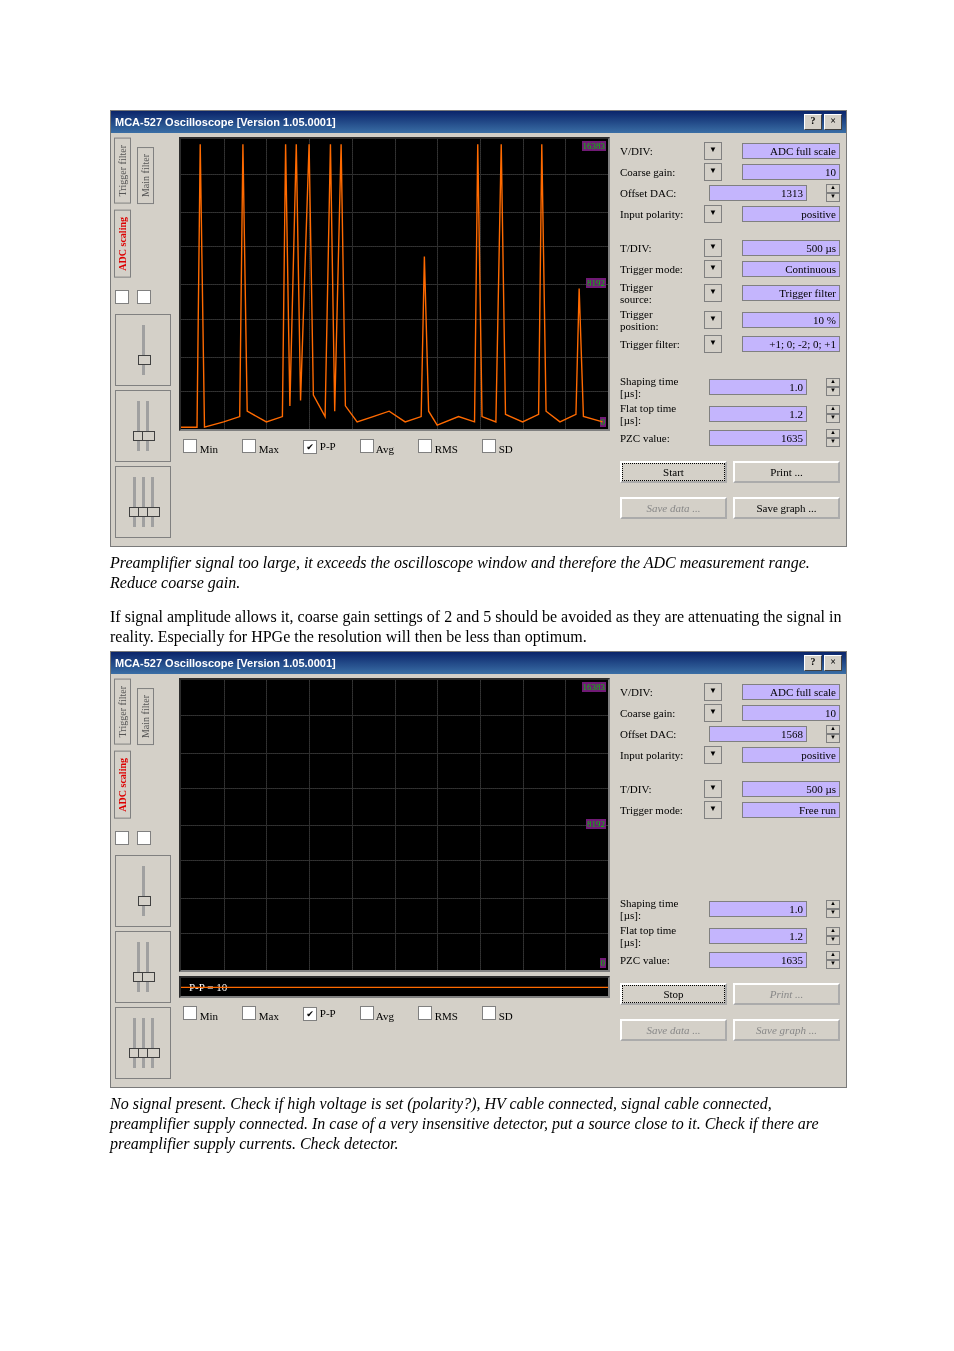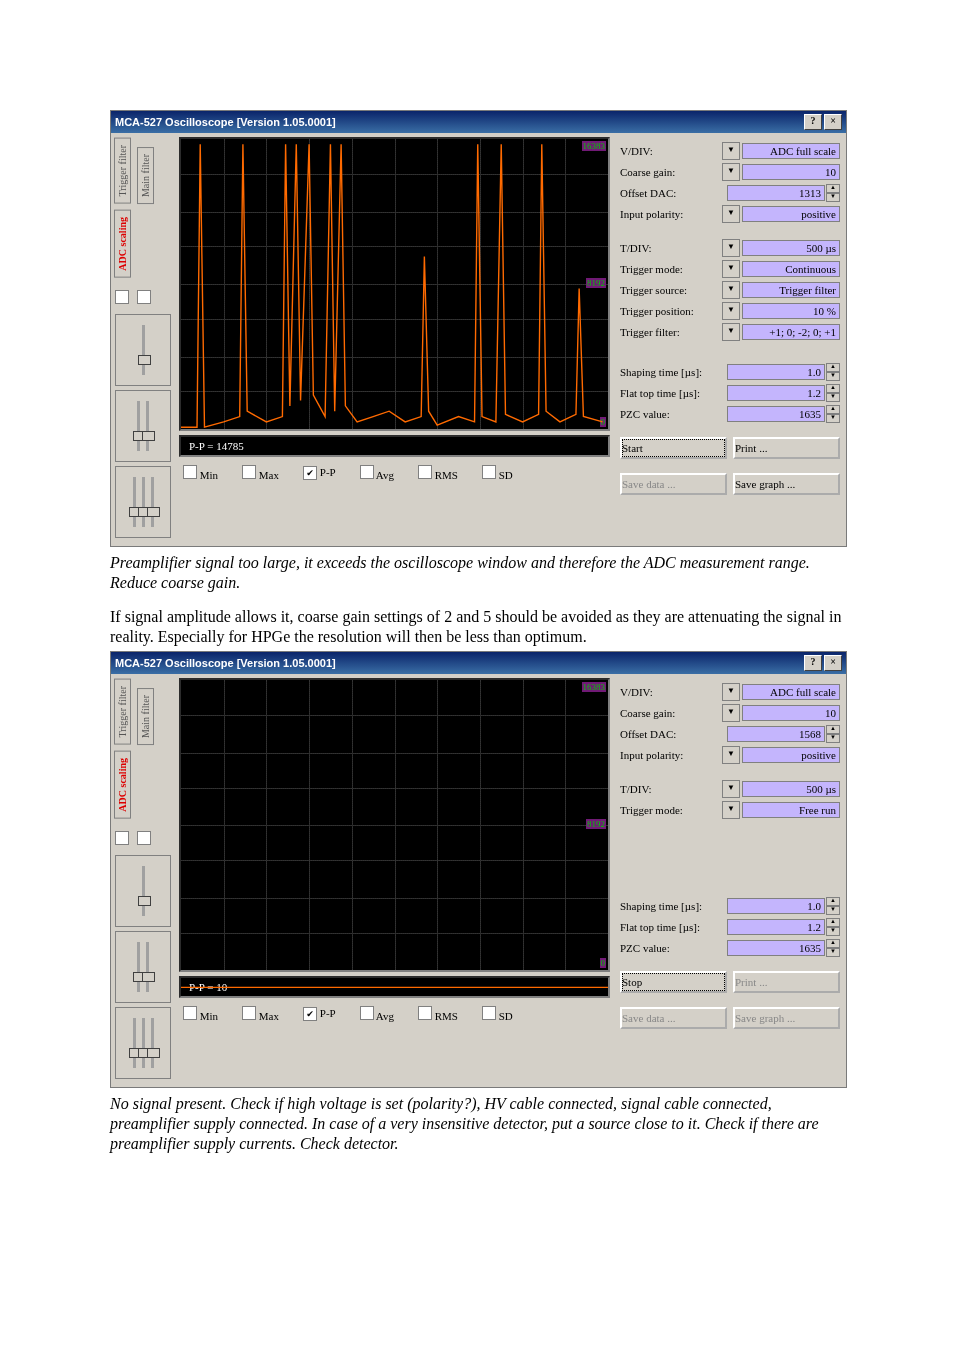--- a/index.html
+++ b/index.html
@@ -21,29 +21,29 @@
   .plot{background:#000;height:290px;position:relative;border:2px inset #808080;margin:4px;}
   .grid-v,.grid-h{position:absolute;background:#2a2a2a;}
   .grid-v{width:0;height:100%;border-left:1px dotted #333;}
   .grid-h{height:0;width:100%;border-top:1px dotted #333;}
   .ylabel{position:absolute;right:2px;font:9px Tahoma;color:#0c0;background:#701a75;padding:0 1px;}
   .wave{position:absolute;inset:0;}
   .ppbar{background:#000;color:#fff;font:11px Tahoma;padding:3px 8px;border:2px inset #808080;margin:0 4px 4px 4px;}
   .checks{padding:4px 8px;display:flex;gap:24px;font:11px Tahoma;align-items:center;}
   .checkbox{width:12px;height:12px;border:1px solid #808080;background:#fff;display:inline-flex;align-items:center;justify-content:center;font:9px Tahoma;}
   .panel{width:220px;padding:6px 6px;font:11px Tahoma;}
-  .row{display:flex;align-items:center;margin:3px 0;}
+  .row{display:flex;align-items:center;margin:3px 0;gap:18px;}
   .row .lbl{flex:1;}
   .row .dd{width:16px;height:16px;border:1px solid #808080;background:#d4d0c8;text-align:center;font:8px Tahoma;line-height:14px;margin-right:2px;}
   .row .val{width:90px;border:1px solid #808080;background:#c4b5fd;padding:1px 3px;text-align:right;}
   .row .spin{width:14px;display:flex;flex-direction:column;margin-left:1px;}
   .row .spin span{height:7px;border:1px solid #808080;background:#d4d0c8;font:6px Tahoma;text-align:center;line-height:5px;}
   .btns{display:flex;gap:6px;margin-top:14px;}
-  .btn{flex:1;border:2px outset #fff;background:#d4d0c8;font:11px Tahoma;padding:3px 0;text-align:left;}
-  .btn.disabled{color:#888;}
+  .btn{flex:1;border:2px outset #fff;background:#d4d0c8;font:11px Tahoma;padding:3px 0;text-align:center;}
+  .btn.disabled{color:#888;font-style:italic;}
   .btn.dotted{outline:1px dotted #000;outline-offset:-3px;}
   .caption{font:italic 16px "Times New Roman",serif;margin:6px 0 14px 0;line-height:1.25;}
   .para{font:16px "Times New Roman",serif;margin:4px 0;line-height:1.25;}
 </style>
 </head>
 <body>
 
 <div class="page">
 
 <div class="scope">
@@ -95,21 +95,20 @@
             <div class="grid-h" style="top:62%"></div>
             <div class="grid-h" style="top:75%"></div>
             <div class="grid-h" style="top:87%"></div>
         <span class="ylabel" style="top:2px">16383</span>
         <span class="ylabel" style="top:48%">8192</span>
         <span class="ylabel" style="bottom:2px">0</span>
         <svg class="wave" viewBox="0 0 400 290" preserveAspectRatio="none">
           <path d="M0 270 L15 270 L18 5 L22 270 L40 265 L55 260 L58 5 L62 255 L80 265 L95 260 L98 5 L102 250 L108 5 L112 245 L120 5 L124 240 L135 260 L140 5 L144 255 L150 5 L154 250 L165 265 L180 260 L195 255 L210 265 L225 260 L228 110 L232 255 L240 268 L260 260 L275 265 L278 5 L282 260 L295 265 L300 5 L304 258 L320 265 L335 258 L338 5 L342 255 L355 265 L370 258 L373 140 L377 260 L395 265" fill="none" stroke="#ff6a00" stroke-width="1.3"></path>
         </svg>
       </div>
-      <div class="ppbar">P-P = 14785</div>
       <div class="checks">
         <label><span class="checkbox"></span> <span>Min</span></label>
         <label><span class="checkbox"></span> <span>Max</span></label>
         <label><span class="checkbox">✔</span> <span>P-P</span></label>
         <label><span class="checkbox"></span> <span>Avg</span></label>
         <label><span class="checkbox"></span> <span>RMS</span></label>
         <label><span class="checkbox"></span> <span>SD</span></label>
       </div>
     </div>
     <div class="panel">

